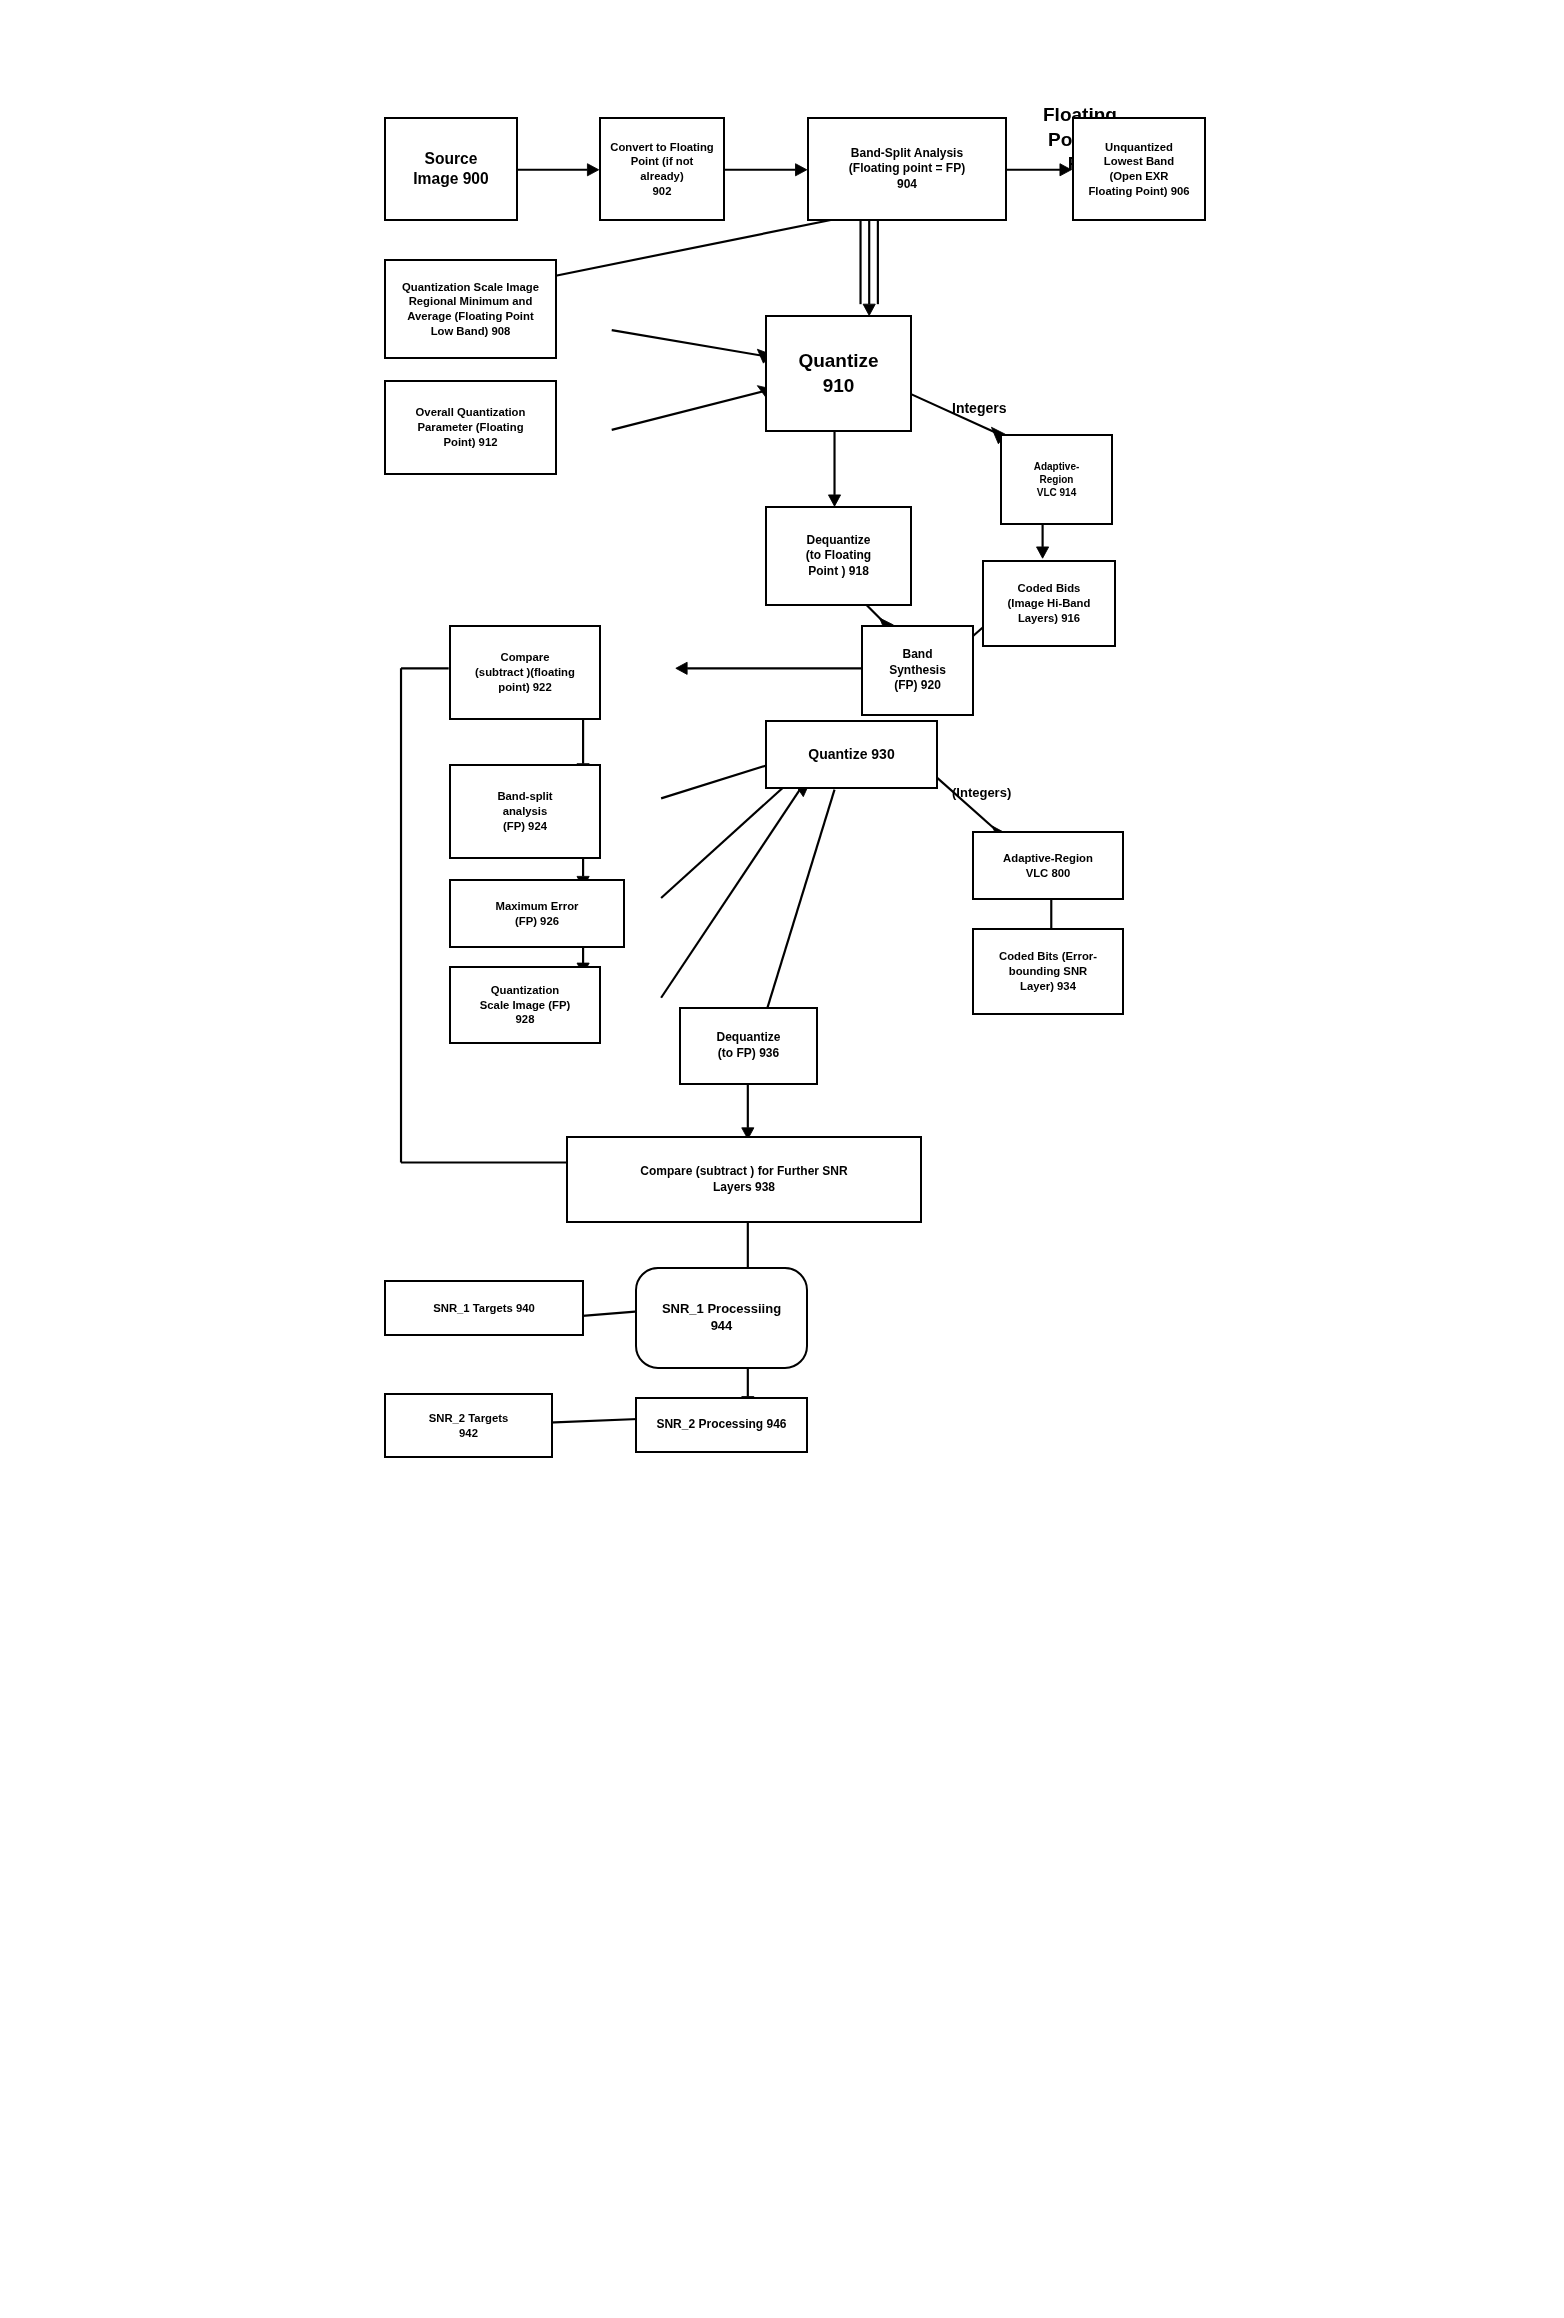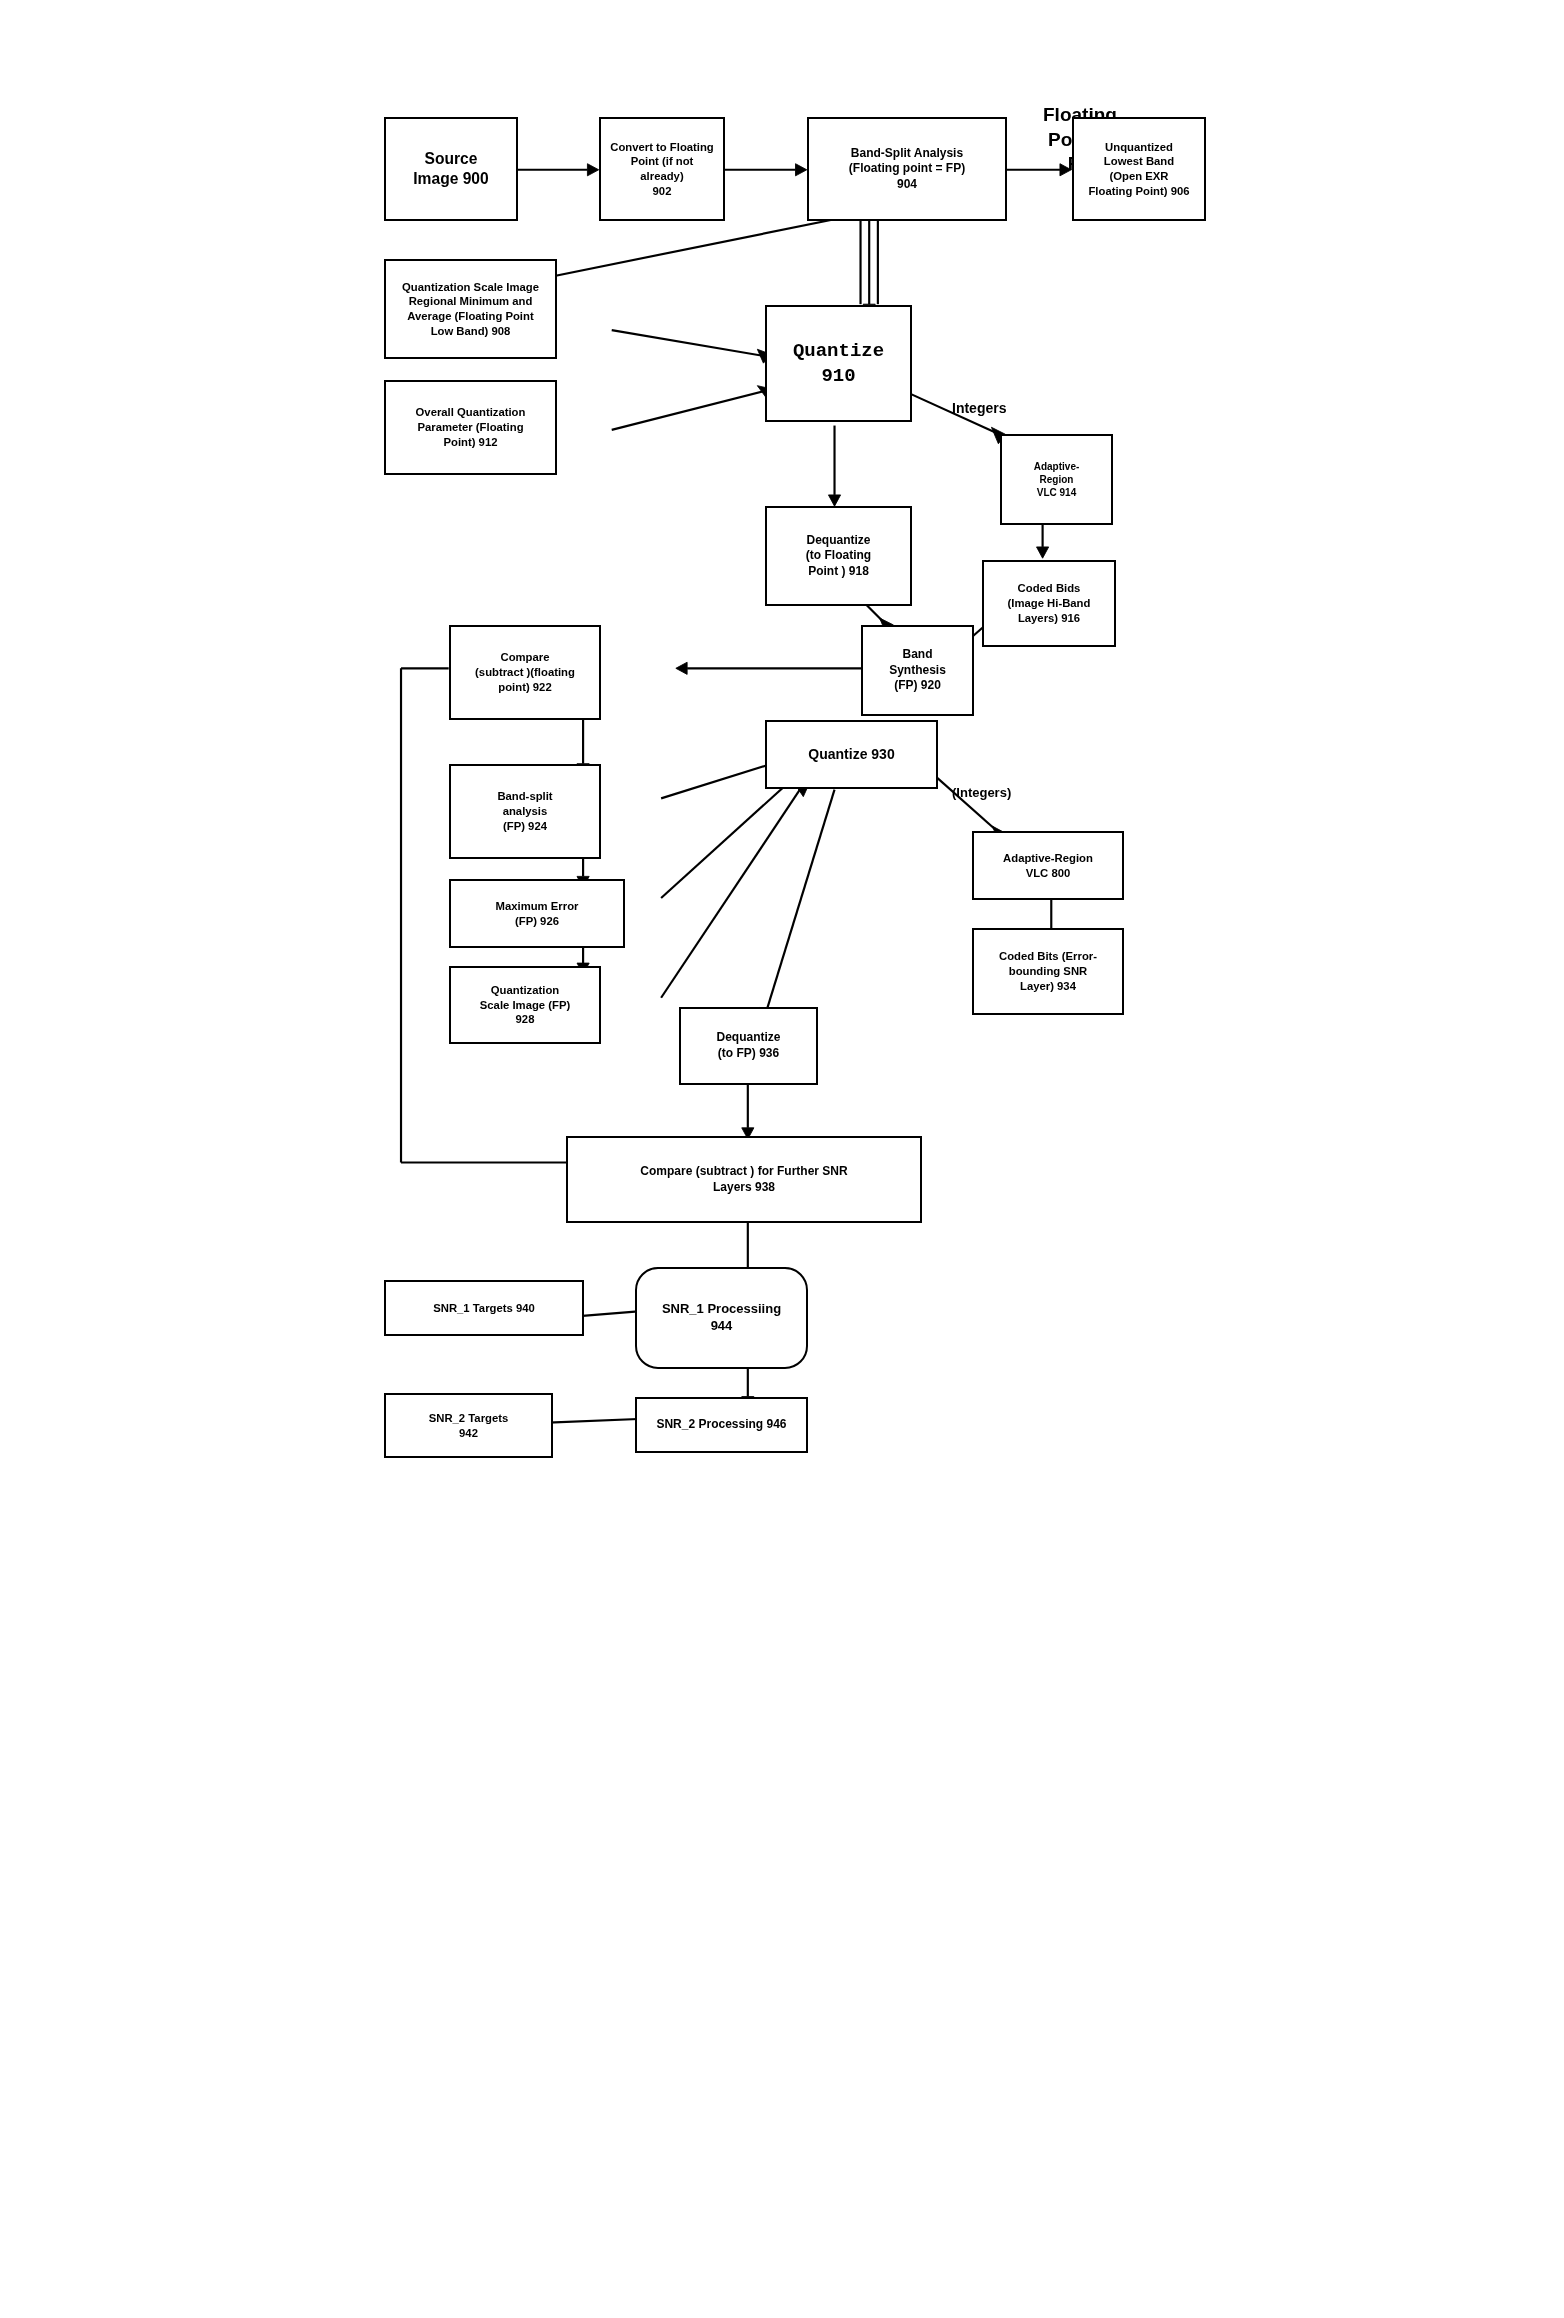--- a/index.html
+++ b/index.html
@@ -194,21 +194,21 @@
 (Open EXR
 Floating Point) 906</span>
   </div>
 
   <div class="box" style="left:35px; top:345px; width:173px; height:95px; font-size:11.3px;">
     <span style="white-space:pre-line;">Overall Quantization
 Parameter (Floating
 Point) 912</span>
   </div>
 
-  <div class="box box-large" style="left:416px; top:270px; width:147px; height:117px; font-size:19px;font-family:Liberation Mono, monospace;">
+  <div class="box box-large" style="left:416px; top:280px; width:147px; height:117px; font-size:19px;">
     <span style="white-space:pre-line;">Quantize
 910</span>
   </div>
 
   <div class="label-text" style="left:573px; top:364px; font-size:14px;padding-left:30px;">
     <span>Integers</span>
   </div>
 
   <div class="box" style="left:416px; top:471px; width:147px; height:100px; font-size:12px;">
     <span style="white-space:pre-line;">Dequantize

